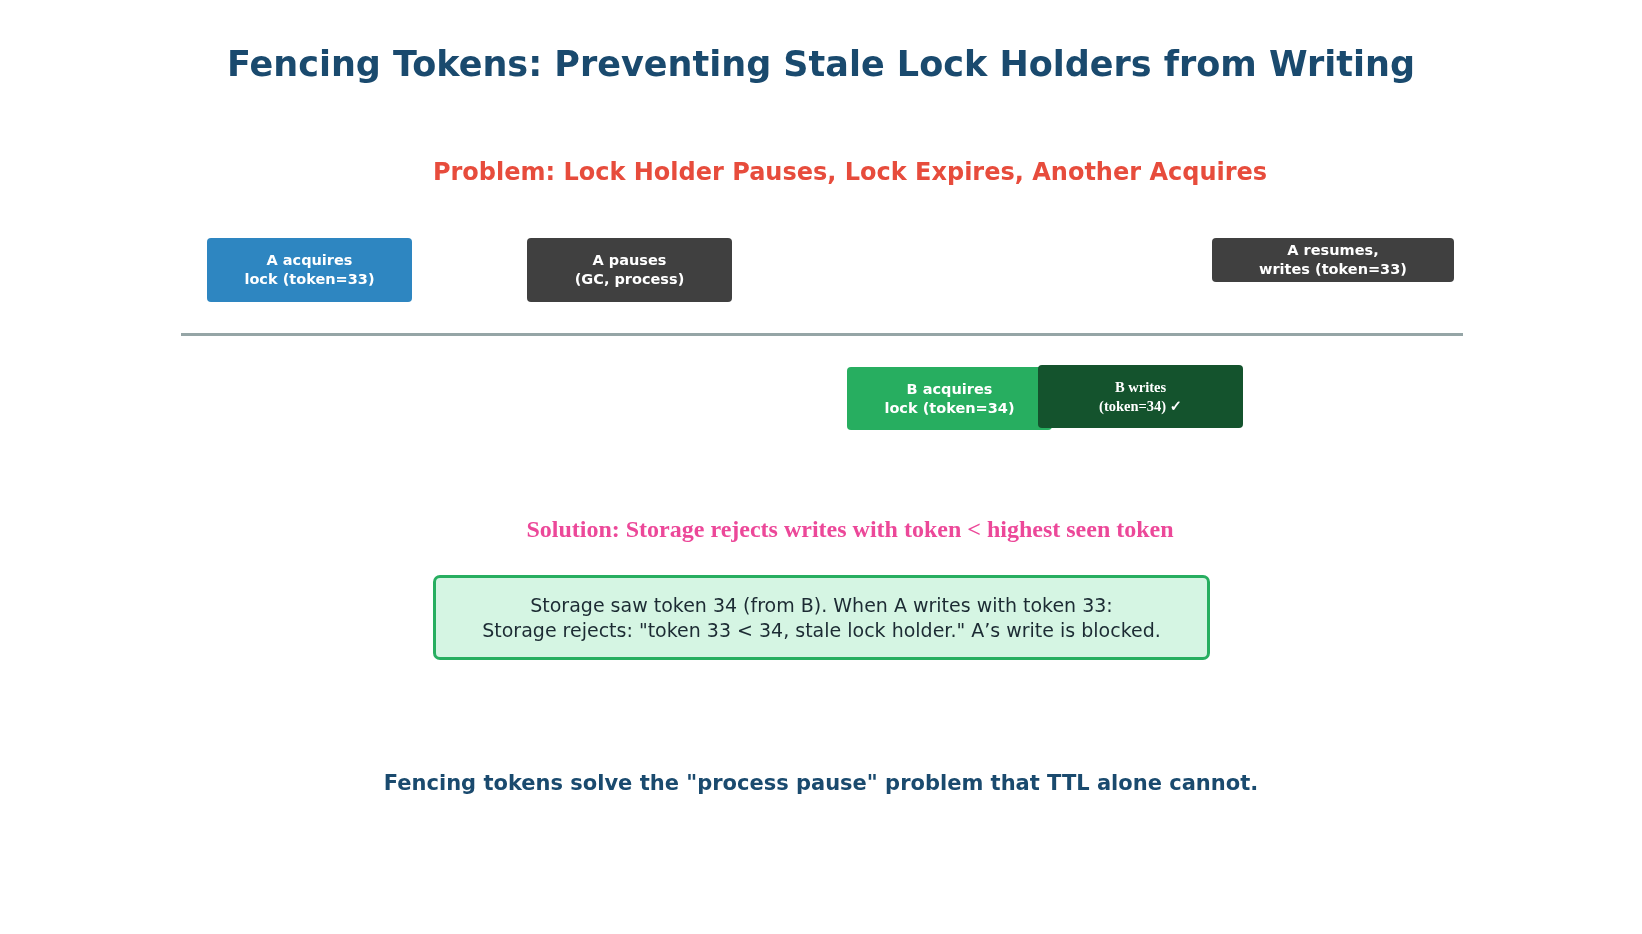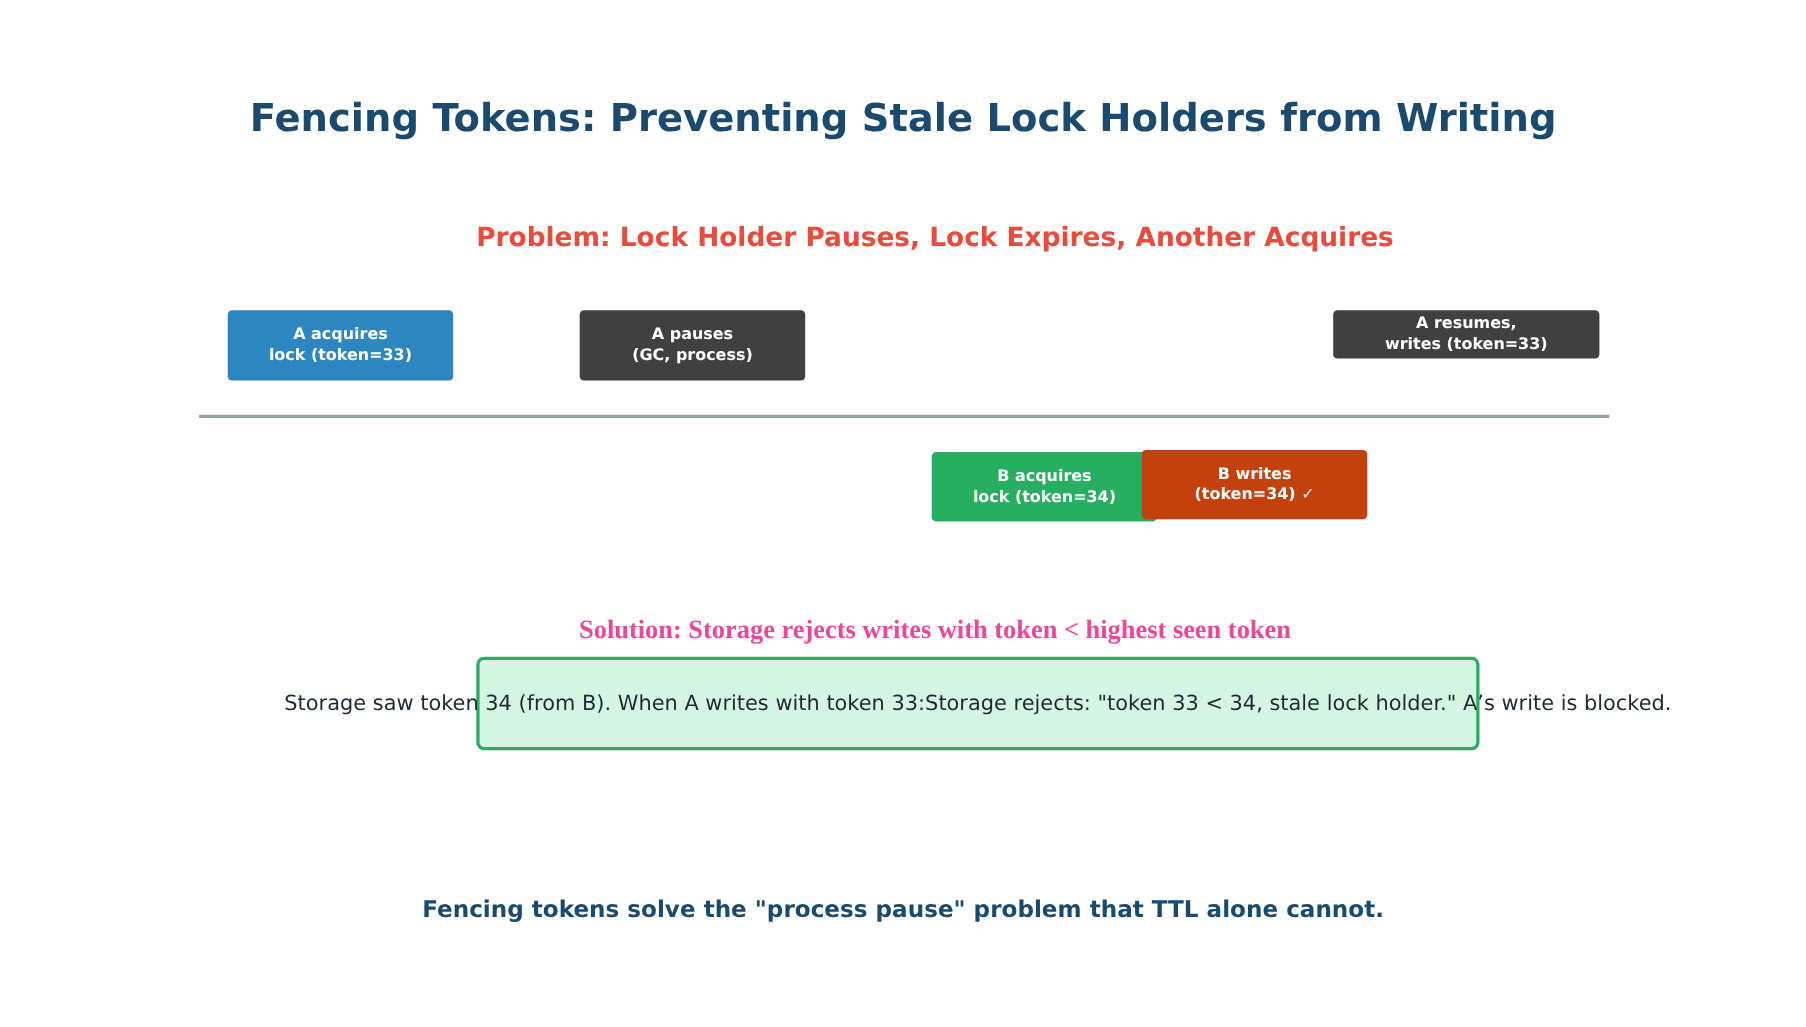--- a/index.html
+++ b/index.html
@@ -7,21 +7,21 @@
       padding: 0;
       background: #ffffff;
     }
     body {
       width: 1642px;
       height: 934px;
       position: relative;
       overflow: hidden;
       font-family: "DejaVu Sans", sans-serif;
     }
-    .abs { position: absolute; margin-top: 44px; }
+    .abs { position: absolute; }
     .title {
       left: 0; width: 1642px; top: 44px;
       text-align: center;
       font-size: 35px;
       font-weight: bold;
       color: #1a4a6e;
     }
     .section-title {
       left: 0; width: 1642px;
       text-align: center;
@@ -43,28 +43,28 @@
       align-items: center;
       justify-content: center;
       text-align: left;
     }
     .event span { display: block; white-space: nowrap; }
     .timeline {
       left: 181px; width: 1282px; top: 333px; height: 3px;
       background: #95a5a6;
     }
     .solution-box {
-      left: 433px; top: 553px;
-      width: 912px; height: 85px;
+      left: 433px; top: 575px;
+      width: 777px; height: 85px;
       box-sizing: border-box;
       background: #d5f5e3;
       border: 3.5px solid #27ae60;
       border-radius: 7px;
       display: flex;
-      flex-direction: row;
+      flex-direction: column;
       align-items: center;
       justify-content: center;
       color: #1c2b33;
       font-size: 19px;
       line-height: 25px;
       text-align: center;
     }
     .solution-box span { display: block; white-space: nowrap; }
     .footer {
       left: 0; width: 1642px; top: 771px;
@@ -96,21 +96,21 @@
   <span>writes (token=33)</span>
 </div>
 
 <div class="abs timeline"></div>
 
 <div class="abs event" style="left:847px; top:367px; width:205px; height:63px; background:#27ae60;">
   <span>B acquires</span>
   <span>lock (token=34)</span>
 </div>
 
-<div class="abs event" style="left:1038px; top:365px; width:205px; height:63px; background:#c2410c;">
+<div class="abs event" style="left:1038px; top:365px; width:205px; height:63px; background:#14532d;font-family:Liberation Serif, serif;">
   <span>B writes</span>
   <span>(token=34) ✓</span>
 </div>
 
 <div class="abs section-title solution-title">Solution: Storage rejects writes with token &lt; highest seen token</div>
 
 <div class="abs solution-box">
   <span>Storage saw token 34 (from B). When A writes with token 33:</span>
   <span>Storage rejects: "token 33 &lt; 34, stale lock holder." A’s write is blocked.</span>
 </div>

